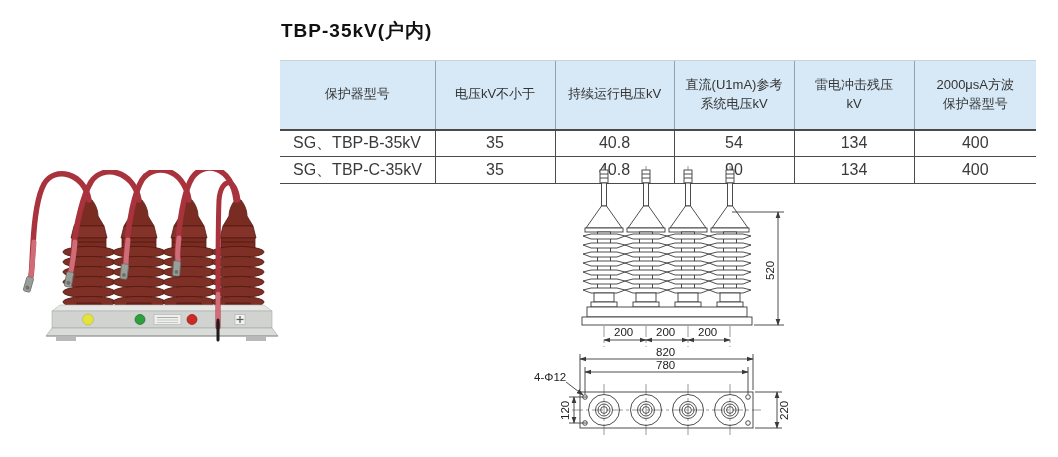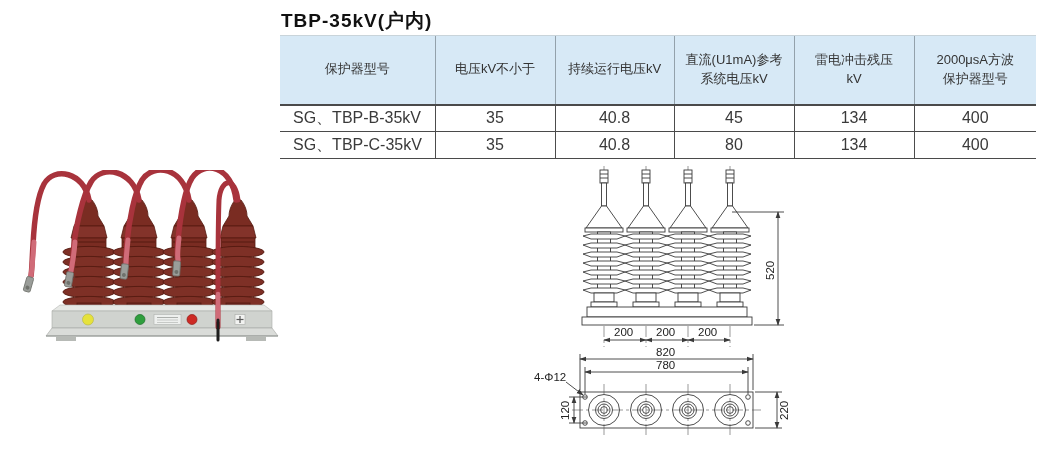--- a/index.html
+++ b/index.html
@@ -1,25 +1,25 @@
 <!DOCTYPE html>
 <html><head>
 <meta charset="utf-8">
 <style>
   * { margin:0; padding:0; box-sizing:border-box; }
   html,body { width:1058px; height:457px; background:#ffffff; overflow:hidden; position:relative;
               font-family:"Liberation Sans","DejaVu Sans",sans-serif; }
   .abs { position:absolute; }
 
   
-  .page-title { left:281px; top:8px; font-size:19px; font-weight:bold; color:#111;
+  .page-title { left:281px; top:18px; font-size:19px; font-weight:bold; color:#111;
                 letter-spacing:1px; }
 
   
-  .spec-table { left:280px; top:35px; border-collapse:collapse; table-layout:fixed; width:756px; }
+  .spec-table { left:280px; top:60px; border-collapse:collapse; table-layout:fixed; width:756px; }
   .spec-table th { background:#d7e9f6; height:69px; font-weight:normal; font-size:13px; color:#333;
                    text-align:center; vertical-align:middle; white-space:pre-line; line-height:1.45;
                    border-top:1px solid #c9d4da; border-bottom:2px solid #4a4a4a; }
   .spec-table th + th { border-left:1px solid #93a1ab; }
   .spec-table td { height:27px; font-size:16px; color:#3a3a3a; text-align:center;
                    vertical-align:middle; border-bottom:1.5px solid #4a4a4a; background:#fff; }
   .spec-table td + td { border-left:1px solid #4c4c4c; }
   .spec-table td.model { text-align:left; padding-left:13px; }
 
   
@@ -54,29 +54,29 @@
 kV</th>
       <th>2000μsA方波
 保护器型号</th>
     </tr>
   </thead>
   <tbody>
     <tr>
       <td class="model">SG、TBP-B-35kV</td>
       <td>35</td>
       <td>40.8</td>
-      <td>45</td>
+      <td>54</td>
       <td>134</td>
       <td>400</td>
     </tr>
     <tr>
       <td class="model">SG、TBP-C-35kV</td>
       <td>35</td>
       <td>40.8</td>
-      <td>80</td>
+      <td>90</td>
       <td>134</td>
       <td>400</td>
     </tr>
   </tbody>
 </table>
 
 <svg class="abs photo-svg" width="296" height="186" viewBox="0 0 296 186">
   <defs>
 
     <g id="insP">

